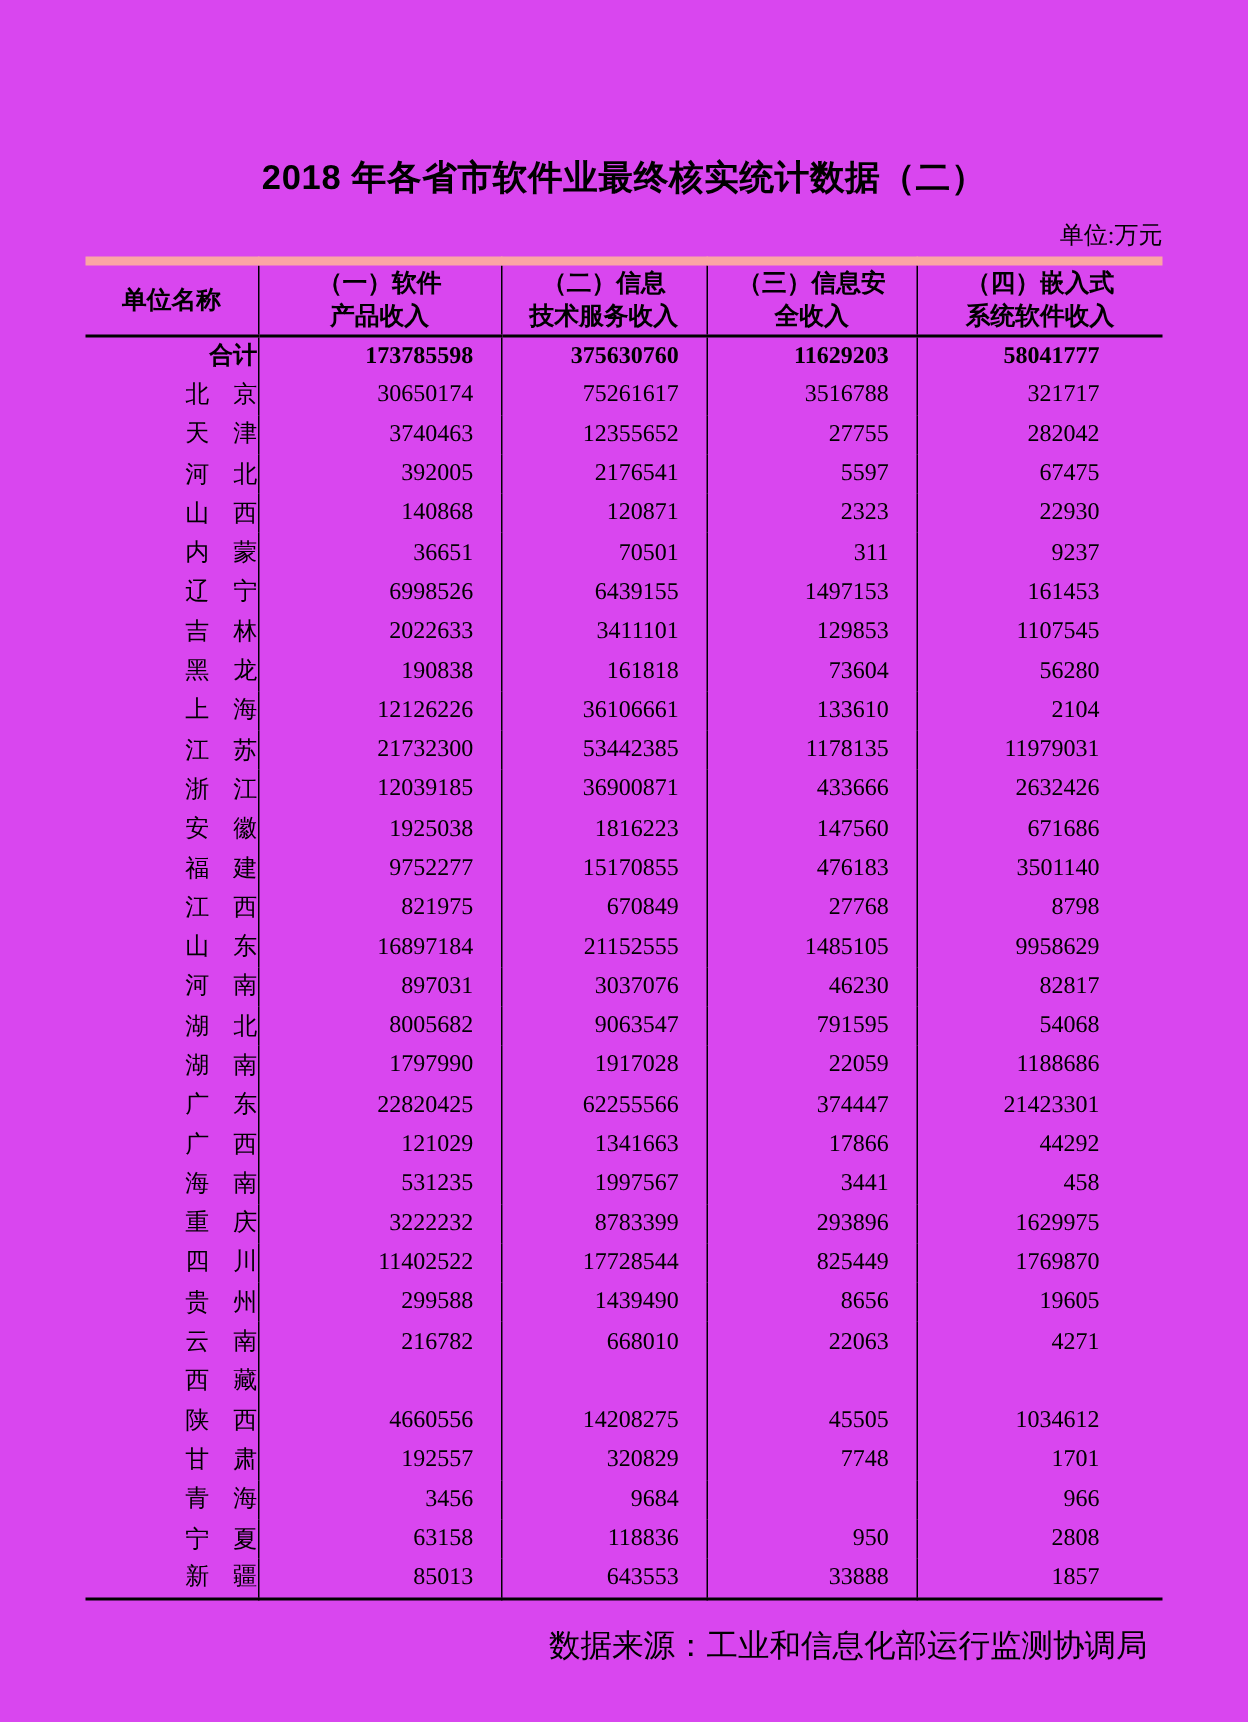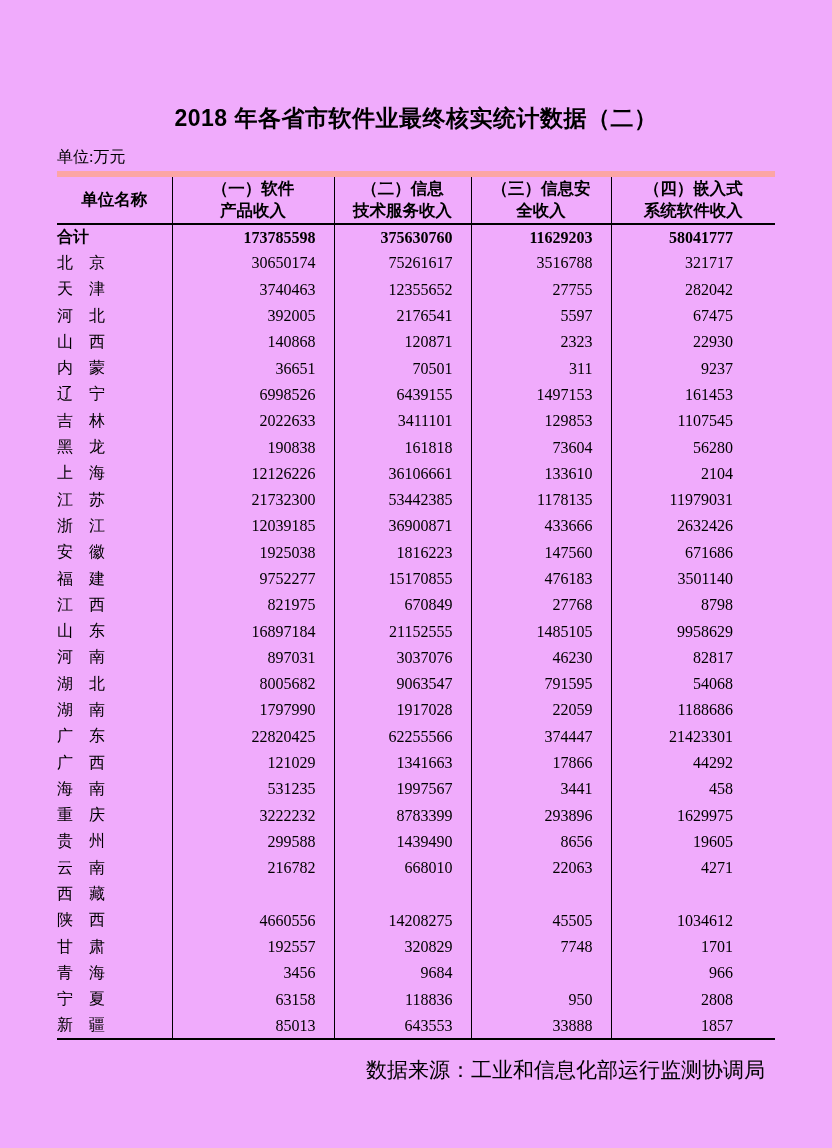--- a/index.html
+++ b/index.html
@@ -1,37 +1,38 @@
 <!DOCTYPE html>
 <html><head>
 <meta charset="utf-8">
 <style>
   * { margin: 0; padding: 0; box-sizing: border-box; }
   html, body { background: #ffffff; }
   .page {
     position: relative;
     width: 832px;
     height: 1148px;
-    background: #f0abfc;
+    background: #d946ef;
     overflow: hidden;
     color: #000;
     font-family: "Liberation Serif", "DejaVu Serif", serif;
   }
   .title {
     margin-top: 103px;
     text-align: center;
     font-family: "Liberation Sans", "DejaVu Sans", sans-serif;
     font-weight: bold;
     font-size: 23px;
     letter-spacing: 0.5px;
     color: #000;
   }
   .unit-note {
     width: 718px;
     margin: 13px 0 0 57px;
+    text-align: right;
     font-size: 16px;
     padding-bottom: 3px;
     color: #000;
   }
   table.stats {
     margin-left: 57px;
     width: 718px;
     table-layout: fixed;
     border-collapse: collapse;
     border-top: 6px solid #fca5a5;
@@ -49,21 +50,21 @@
     text-align: center;
     vertical-align: middle;
     font-size: 16.5px;
     line-height: 1.32;
     border-bottom: 2px solid #000;
   }
   table.stats th:not(:last-child),
   table.stats td:not(:last-child) { border-right: 1.5px solid #000; }
   table.stats tbody tr { height: 26.3px; }
   table.stats tbody td { vertical-align: middle; white-space: nowrap; }
-  table.stats td.name { text-align: left; }
+  table.stats td.name { text-align: right; }
   table.stats td.num { text-align: right; padding-right: 18px; }
   table.stats td.num.last { padding-right: 42px; }
   table.stats tr.total { font-weight: bold; }
   .source-note {
     margin-top: 16px;
     margin-left: 366px;
     font-family: "Liberation Sans", "DejaVu Sans", sans-serif;
     font-size: 21px;
     color: #000;
   }
@@ -264,20 +265,27 @@
           <td class="num last">458</td>
         </tr>
         <tr>
           <td class="name">重　庆</td>
           <td class="num">3222232</td>
           <td class="num">8783399</td>
           <td class="num">293896</td>
           <td class="num last">1629975</td>
         </tr>
         <tr>
+          <td class="name">四　川</td>
+          <td class="num">11402522</td>
+          <td class="num">17728544</td>
+          <td class="num">825449</td>
+          <td class="num last">1769870</td>
+        </tr>
+        <tr>
           <td class="name">贵　州</td>
           <td class="num">299588</td>
           <td class="num">1439490</td>
           <td class="num">8656</td>
           <td class="num last">19605</td>
         </tr>
         <tr>
           <td class="name">云　南</td>
           <td class="num">216782</td>
           <td class="num">668010</td>

